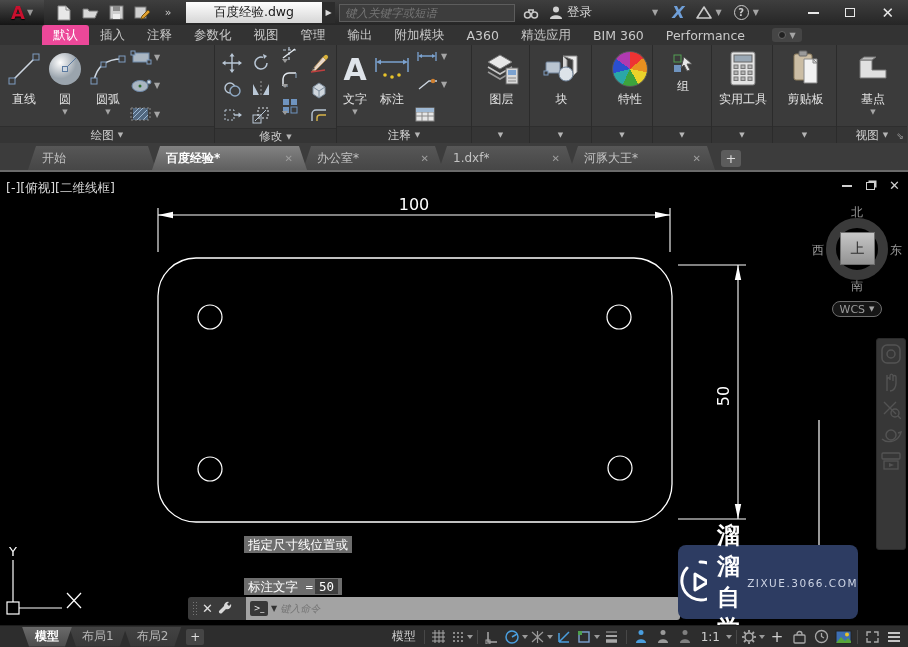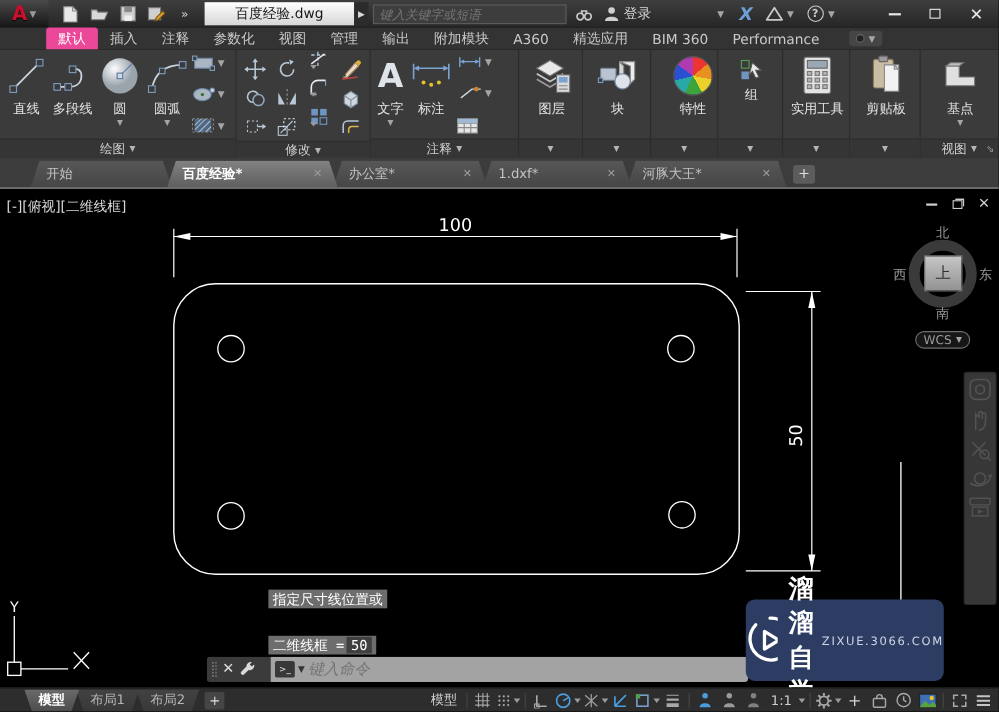--- a/index.html
+++ b/index.html
@@ -104,21 +104,21 @@
   #cmdbar { left:188px; top:425px; width:492px; height:23px; display:flex; border-radius:3px; overflow:hidden; }
   #cmd-left { width:58px; background:#3b3b3b; display:flex; align-items:center; gap:5px; padding:0 4px; }
   .grip { width:5px; height:15px; background-image:radial-gradient(#777 30%, transparent 31%);
     background-size:3px 3px; }
   #cmd-close { color:#e0e0e0; font-size:13px; }
   #cmd-input { flex:1; background:#a3a3a3; display:flex; align-items:center; padding:0 4px; gap:3px; }
   .cmd-pr { width:18px; height:15px; background:#383838; color:#eee; font-size:8px; display:flex;
     align-items:center; justify-content:center; border-radius:2px; }
   .cmd-caret { color:#333; font-size:8px; }
   #cmd-input input { flex:1; background:transparent; border:none; outline:none; font-style:italic;
-    color:#4f4f4f; font-size:14px; font-family:inherit; }
+    color:#4f4f4f; font-size:10px; font-family:inherit; }
 
   
   #watermark { left:678px; top:373px; width:180px; height:74px; background:#2d3c62; border-radius:8px;
     display:flex; align-items:center; justify-content:center; gap:10px; }
   #wm-text { display:flex; flex-direction:row; align-items:center; }
   #wm-title { color:#fff; font-size:23px; font-weight:bold; letter-spacing:3px; }
   #wm-site { color:#cdd4e4; font-size:10.5px; letter-spacing:1.5px; margin-top:2px; }
 
   
   #statusbar { position:absolute; left:0; top:625px; width:908px; height:22px; background:#2d2d2d;
@@ -240,31 +240,20 @@
             <svg width="36" height="36">
               <line x1="6" y1="30" x2="30" y2="6" stroke="#cdd6e0" stroke-width="1.6"></line>
               <rect x="3" y="27" width="6" height="6" fill="#3b3b3b" stroke="#7e9cc0"></rect>
               <rect x="27" y="3" width="6" height="6" fill="#3b3b3b" stroke="#7e9cc0"></rect>
             </svg>
           </span>
         <span class="blabel">直线</span>
       </div>
       <div class="bigbtn">
         <span class="bico">
-            <svg width="40" height="36">
-              <path d="M6 28h10c8 0 12-4 12-10 0-5-4-8-8-5" fill="none" stroke="#cdd6e0" stroke-width="1.6"></path>
-              <rect x="3" y="25" width="6" height="6" fill="#3b3b3b" stroke="#7e9cc0"></rect>
-              <rect x="13" y="25" width="6" height="6" fill="#3b3b3b" stroke="#7e9cc0"></rect>
-              <rect x="17" y="9" width="6" height="6" fill="#3b3b3b" stroke="#7e9cc0"></rect>
-            </svg>
-          </span>
-        <span class="blabel">多段线</span>
-      </div>
-      <div class="bigbtn">
-        <span class="bico">
             <svg width="38" height="38">
               <circle cx="19" cy="19" r="16" fill="url(#gcirc)"></circle>
               <defs>
                 <radialGradient id="gcirc" cx="35%" cy="30%">
                   <stop offset="0%" stop-color="#fdfdfd"></stop>
                   <stop offset="100%" stop-color="#9aa4ad"></stop>
                 </radialGradient>
               </defs>
               <line x1="19" y1="19" x2="30" y2="8" stroke="#5b7aa0"></line>
               <rect x="16.5" y="16.5" width="5" height="5" fill="#cfd8e2" stroke="#5b7aa0"></rect>
@@ -704,21 +693,21 @@
         <svg width="22" height="20">
           <rect x="2" y="2" width="18" height="6" rx="1" fill="none" stroke="#5d5d5d" stroke-width="1.3"></rect>
           <rect x="4" y="10" width="14" height="8" fill="none" stroke="#5d5d5d" stroke-width="1.3"></rect>
           <path d="M9 12l5 2-5 2z" fill="#5d5d5d"></path>
         </svg>
       </span>
   </div>
 
   <div class="chip" style="left:244px;top:364px">指定尺寸线位置或</div>
   <div class="chip" style="left:244px;top:406px">
-    <span>二维线框 =</span><span class="val">50</span>
+    <span>标注文字 =</span><span class="val">50</span>
   </div>
 
   <div class="abs" id="cmdbar">
     <div id="cmd-left">
       <span class="grip"></span>
       <span id="cmd-close">✕</span>
       <svg width="15" height="15">
           <path d="M13 3a4 4 0 0 1-5 5L4 12a1.6 1.6 0 0 1-2.5-2.5L6 5a4 4 0 0 1 5-4l-2 2 2 2z" fill="#d9d9d9"></path>
         </svg>
     </div>

